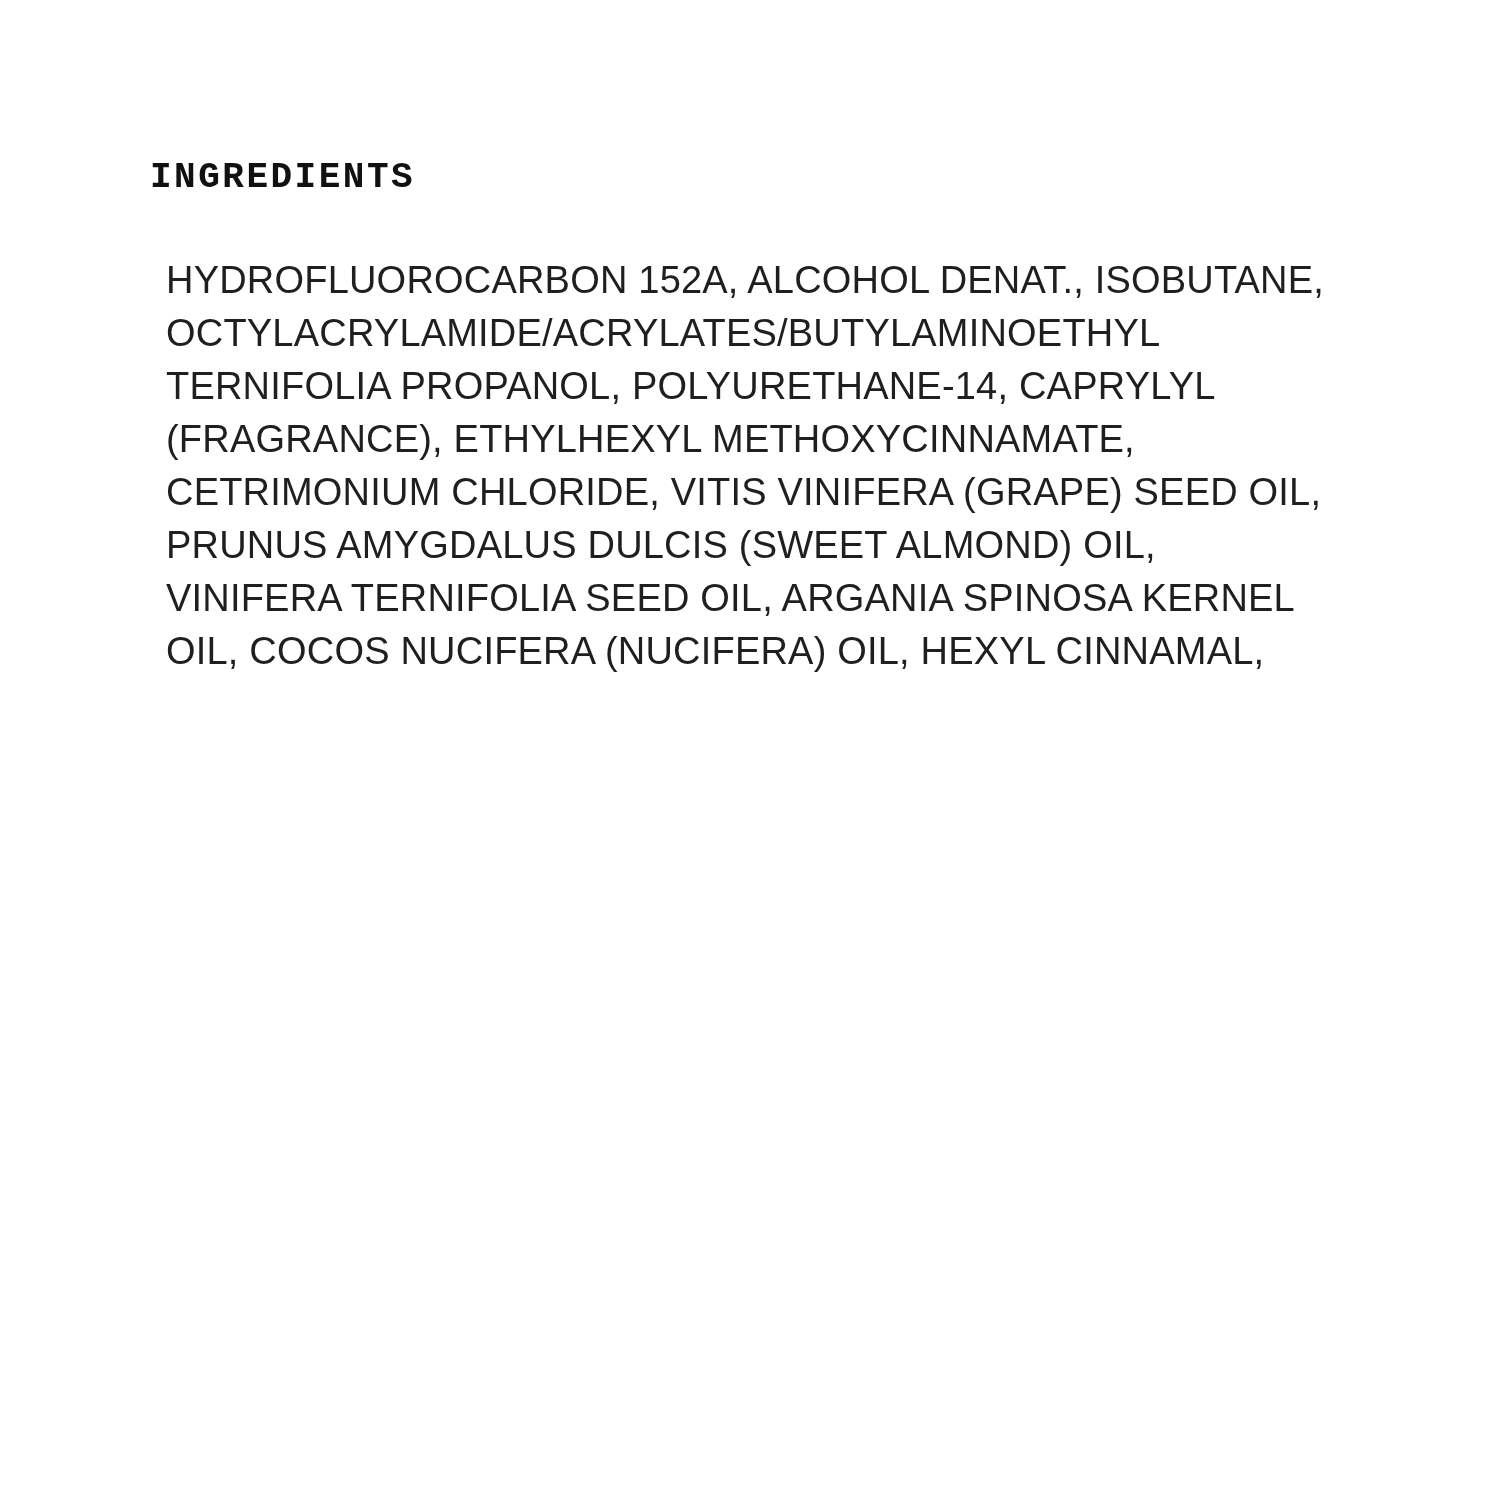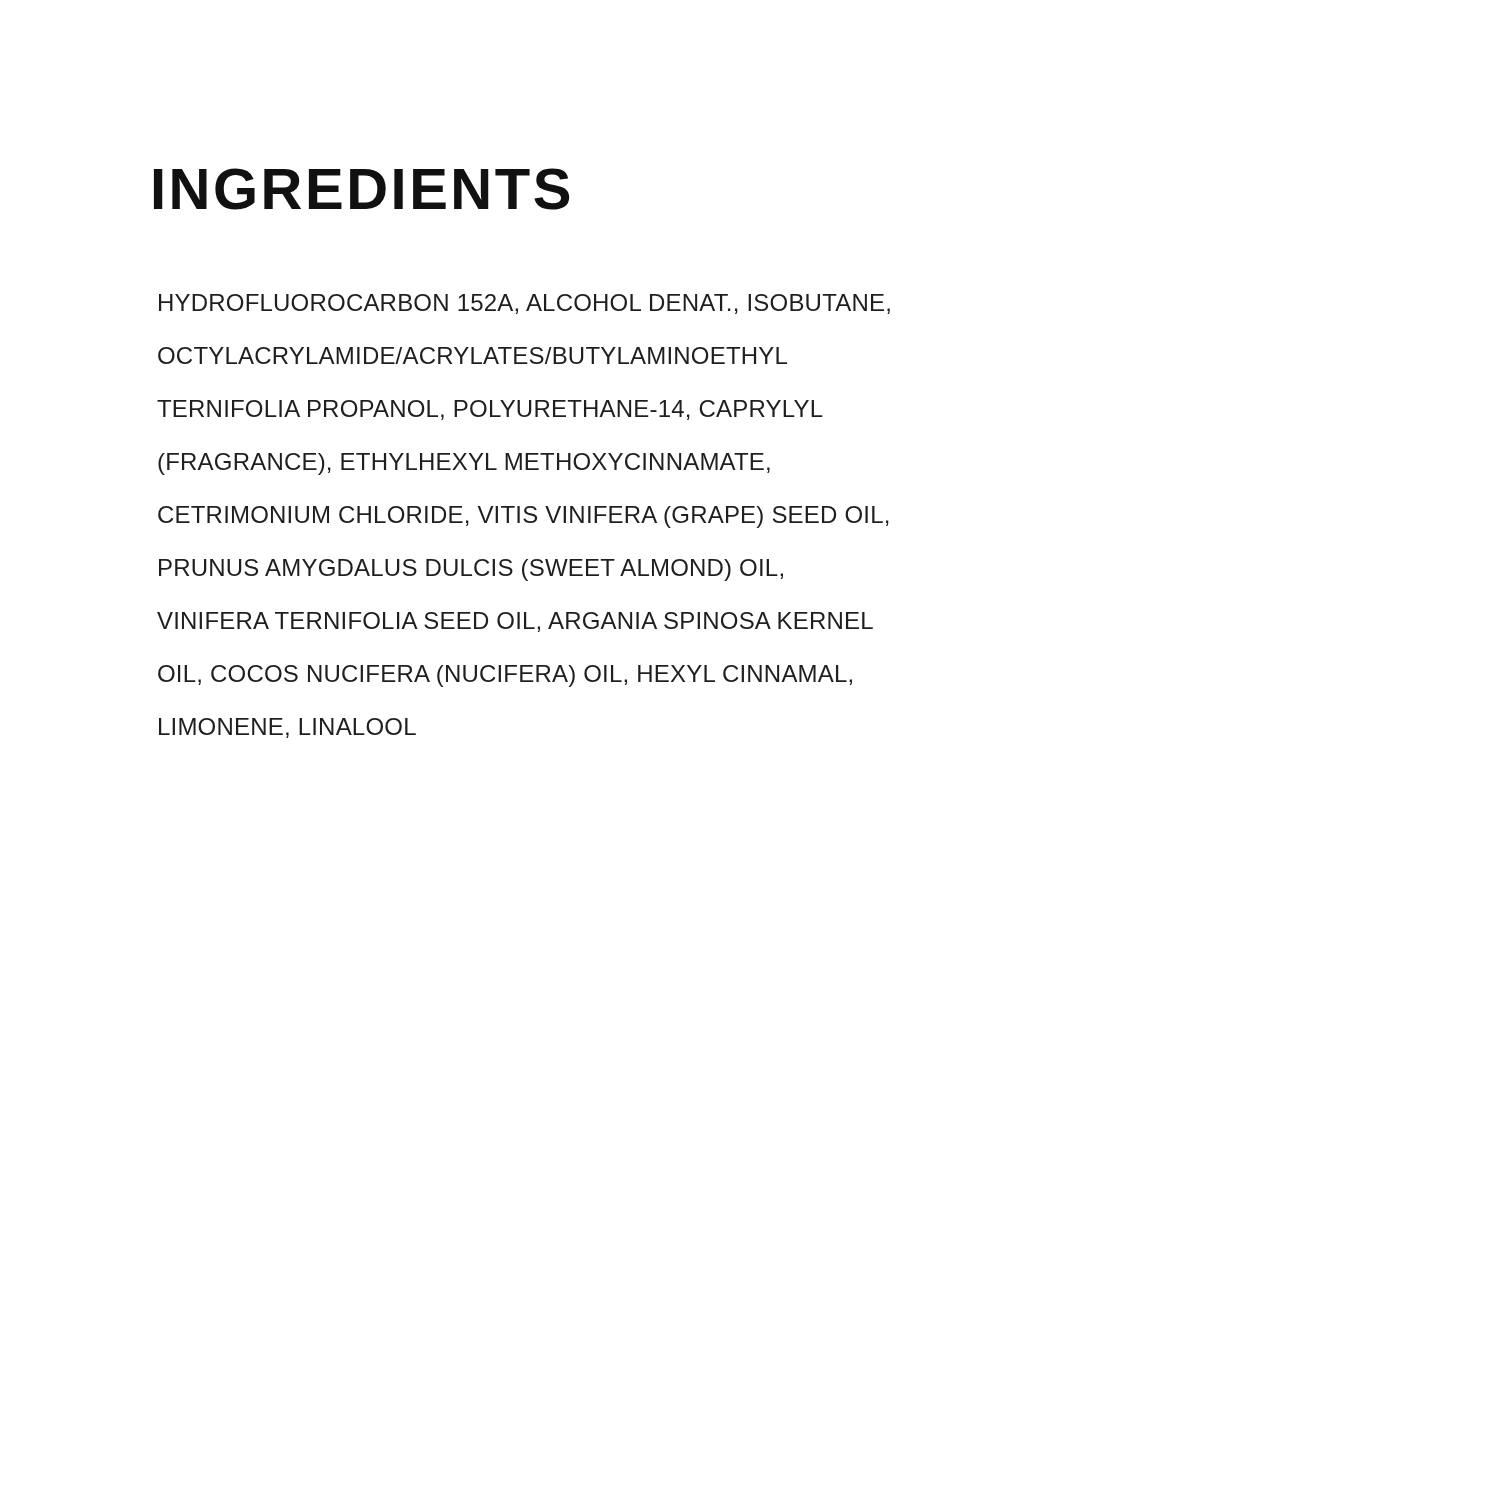--- a/index.html
+++ b/index.html
@@ -15,34 +15,35 @@
     color: #1b1b1b;
     overflow: hidden;
   }
   .label-panel {
     position: absolute;
     left: 150px;
     top: 160px;
     width: 1220px;
   }
   .heading {
-    font-size: 58px;
+    font-size: 36px;
     font-weight: 700;
     letter-spacing: 2.5px;
     line-height: 1.0;
     color: #111111;
     margin: 0 0 58px 0;
     text-transform: uppercase;
+    font-family: Liberation Mono, monospace;
   }
   .ingredients-text {
-    font-size: 24px;
+    font-size: 38px;
     font-weight: 400;
     letter-spacing: 0.2px;
     color: #1f1f1f;
-    margin: 7px;
+    margin: 16px;
   }
   .ingredient-line {
     line-height: 53px;
     white-space: nowrap;
   }
 </style>
 </head>
 <body>
 
 <div class="label-panel">
@@ -50,15 +51,14 @@
 
   <div class="ingredients-text">
     <div class="ingredient-line">HYDROFLUOROCARBON 152A, ALCOHOL DENAT., ISOBUTANE,</div>
     <div class="ingredient-line">OCTYLACRYLAMIDE/ACRYLATES/BUTYLAMINOETHYL</div>
     <div class="ingredient-line">TERNIFOLIA PROPANOL, POLYURETHANE-14, CAPRYLYL</div>
     <div class="ingredient-line">(FRAGRANCE), ETHYLHEXYL METHOXYCINNAMATE,</div>
     <div class="ingredient-line">CETRIMONIUM CHLORIDE, VITIS VINIFERA (GRAPE) SEED OIL,</div>
     <div class="ingredient-line">PRUNUS AMYGDALUS DULCIS (SWEET ALMOND) OIL,</div>
     <div class="ingredient-line">VINIFERA TERNIFOLIA SEED OIL, ARGANIA SPINOSA KERNEL</div>
     <div class="ingredient-line">OIL, COCOS NUCIFERA (NUCIFERA) OIL, HEXYL CINNAMAL,</div>
-    <div class="ingredient-line">LIMONENE, LINALOOL</div>
   </div>
 </div>
 
 </body></html>

